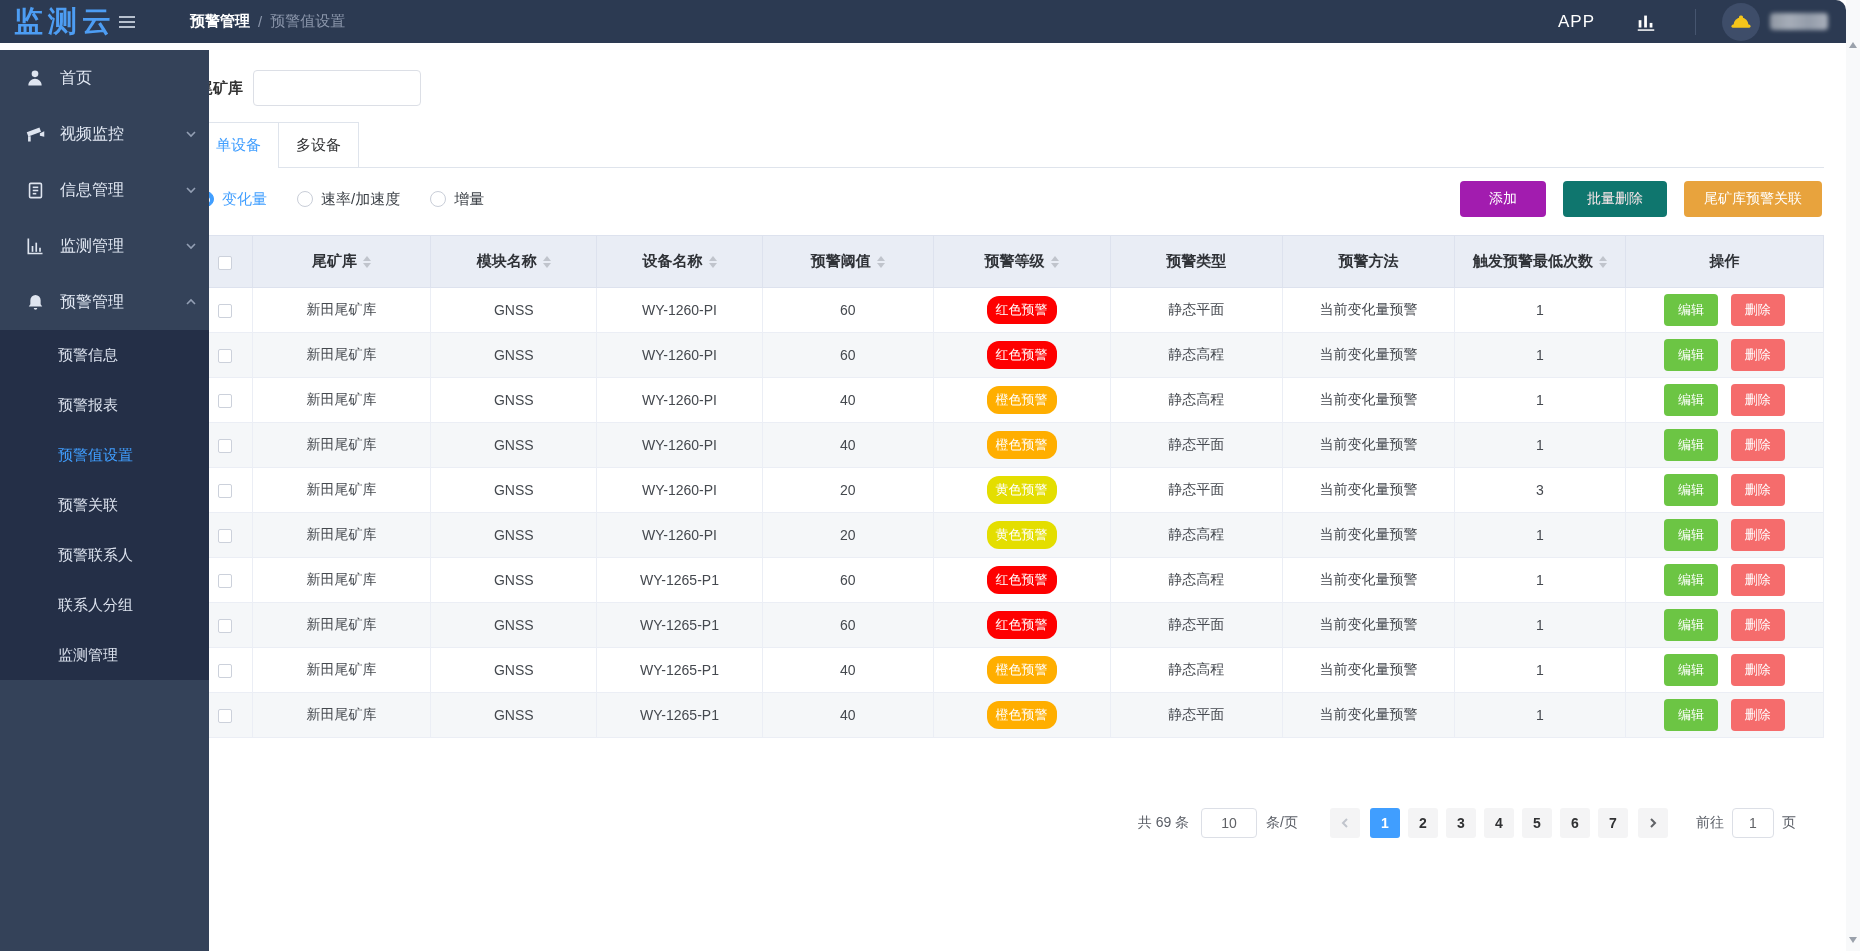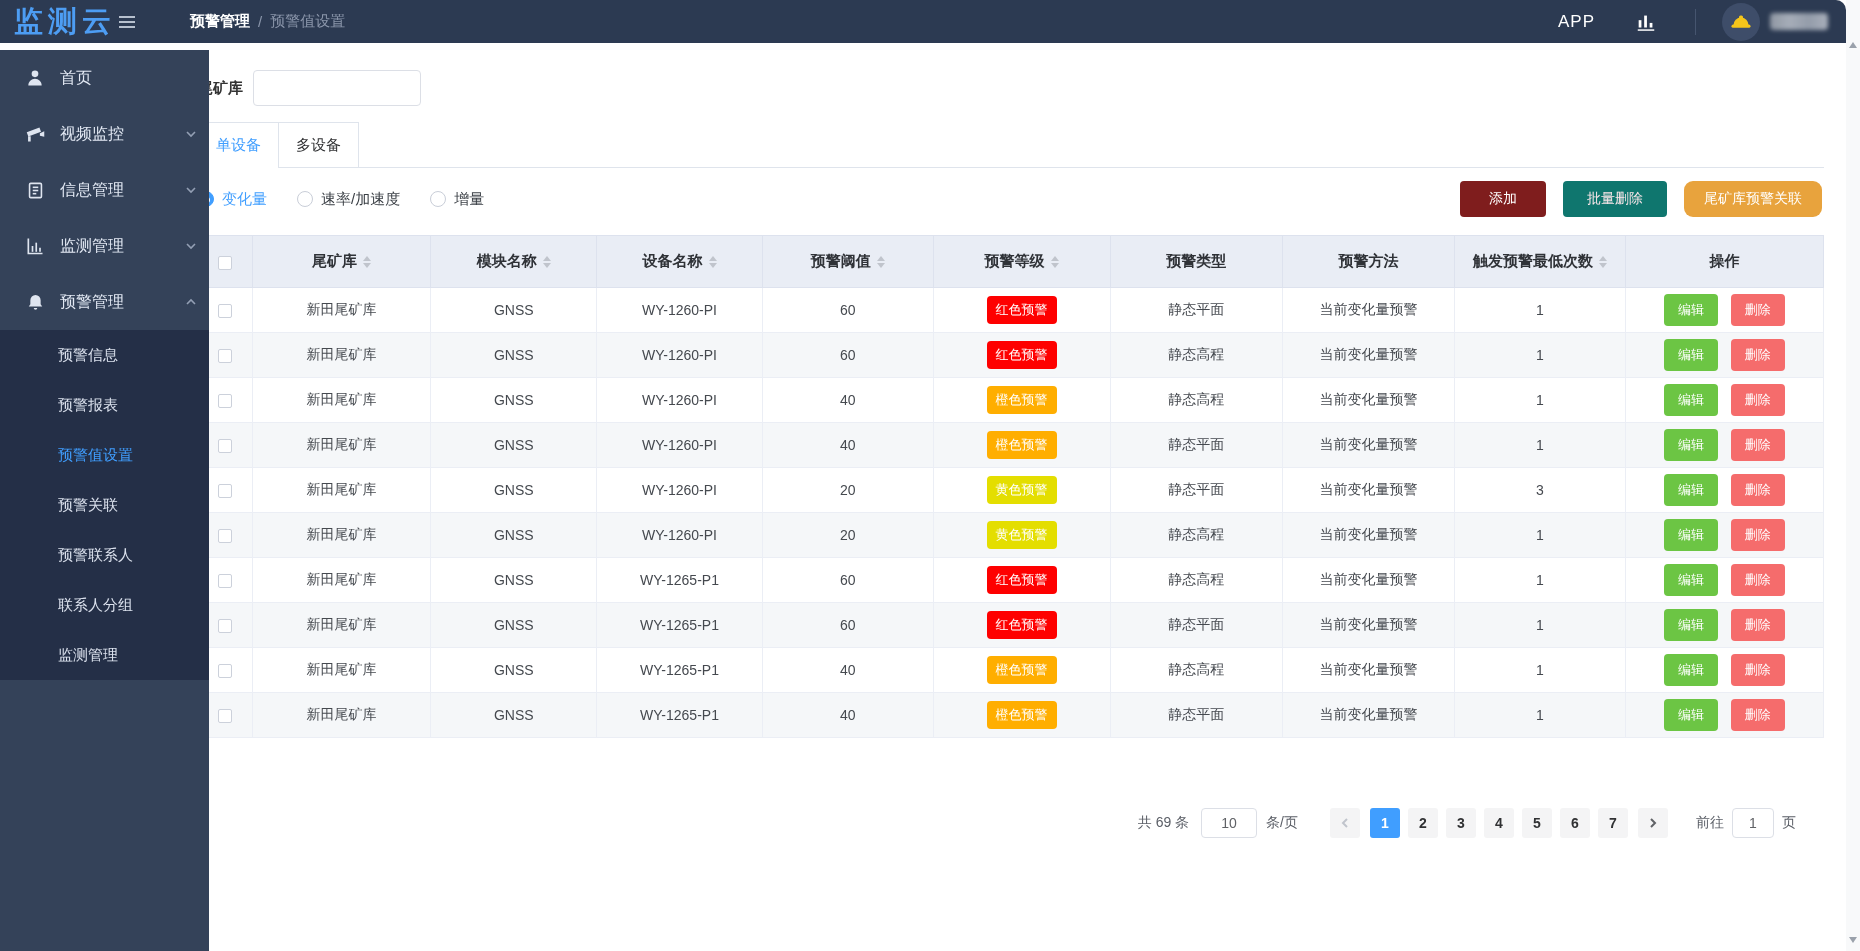--- a/index.html
+++ b/index.html
@@ -57,38 +57,38 @@
   .radio { display:flex; align-items:center; margin-right:30px; font-size:15px; color:#3a3f45; cursor:pointer; }
   .radio .rc { width:16px; height:16px; border-radius:50%; border:1px solid #c9ced8;
     background:#fff; margin-right:8px; position:relative; }
   .radio.checked { color:#409eff; }
   .radio.checked .rc { background:#409eff; border-color:#409eff; }
   .radio.checked .rc::after { content:''; position:absolute; left:5px; top:5px; width:6px; height:6px;
     border-radius:50%; background:#fff; }
   .ctrl-spacer { flex:1; }
   .btn { border:none; border-radius:4px; font-size:14px; cursor:pointer;
     font-family:"Liberation Sans","DejaVu Sans",sans-serif; }
-  .btn-add { background:#7f1d1d; color:#fff; padding:9px 29px; margin-right:17px;font-family:Liberation Serif, serif; }
+  .btn-add { background:#a21caf; color:#fff; padding:9px 29px; margin-right:17px;font-family:Liberation Serif, serif; }
   .btn-batch { background:#0f766e; color:#fbe7ea; padding:9px 24px; margin-right:17px; cursor:not-allowed; }
-  .btn-link { background:#e8a33d; color:#fff; padding:9px 20px; margin-right:2px;border-radius:9px; }
+  .btn-link { background:#e8a33d; color:#fff; padding:9px 20px; margin-right:2px; }
 
   
   table { margin-top:18px; width:100%; border-collapse:collapse; table-layout:fixed; }
   thead th { background:#e9edf5; height:52px; font-size:15px; font-weight:bold; color:#2f3237;
     border:1px solid #dde2ee; text-align:center; cursor:pointer; }
   tbody td { height:45px; border:1px solid #ebeef5; font-size:14px; color:#45494f; text-align:center; }
   tbody tr:nth-child(even) td { background:#f5f7f9; }
   .sort { display:inline-flex; flex-direction:column; margin-left:6px; vertical-align:middle; }
   .caret-up { width:0; height:0; border-left:4px solid transparent; border-right:4px solid transparent;
     border-bottom:5px solid #c0c4cc; margin-bottom:2px; }
   .caret-down { width:0; height:0; border-left:4px solid transparent; border-right:4px solid transparent;
     border-top:5px solid #c0c4cc; }
   .checkbox { display:inline-block; width:14px; height:14px; background:#fff;
     border:1px solid #ccd1db; border-radius:2px; vertical-align:middle; cursor:pointer; }
-  .badge { display:inline-block; padding:5px 9px; border-radius:4px; color:#fff; font-size:13px; }
+  .badge { display:inline-block; padding:5px 9px; border-radius:12px; color:#fff; font-size:13px; }
   .badge-red { background:#fe0000; }
   .badge-orange { background:#ffae00; }
   .badge-yellow { background:#e4de00; }
   .btn-sm { border:none; border-radius:4px; color:#fff; font-size:13px; padding:7px 14px; cursor:pointer;
     font-family:"Liberation Sans","DejaVu Sans",sans-serif; }
   .btn-edit { background:#6cc544; margin-right:9px; }
   .btn-del { background:#f56c6c; }
 
   
   .pagination { margin-top:70px; display:flex; justify-content:flex-end; align-items:center;

